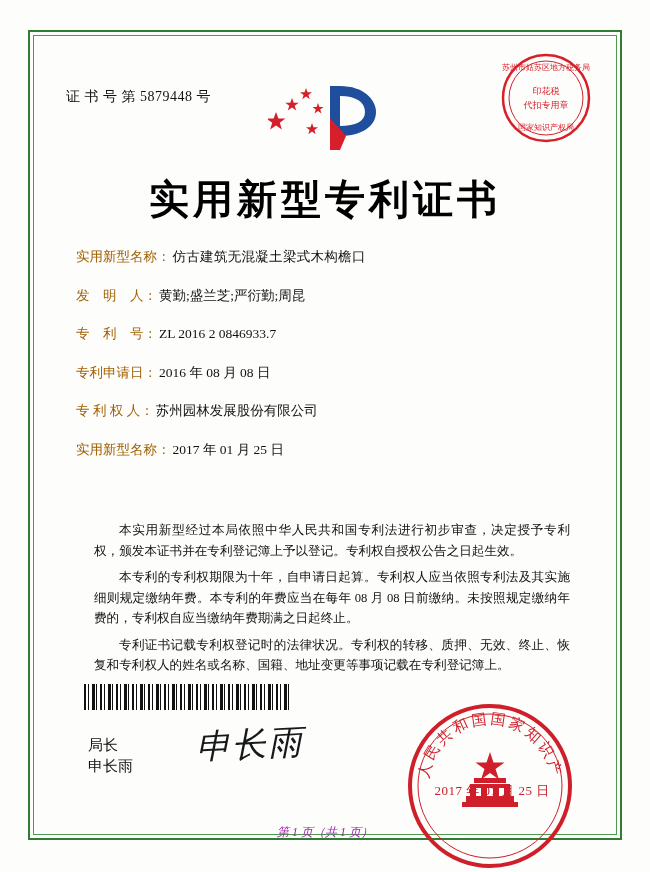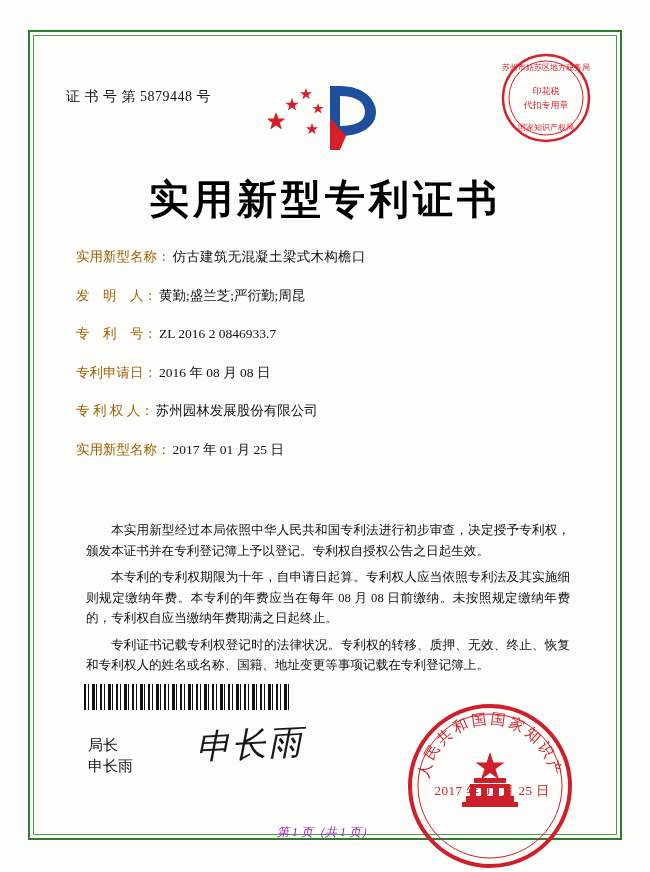--- a/index.html
+++ b/index.html
@@ -108,21 +108,21 @@
     position: absolute;
     left: 78px;
     top: 520px;
     width: 492px;
     font-size: 12.6px;
     line-height: 20.5px;
     text-align: justify;
     color: #111;
   }
   .body-text p {
-    margin: 0 0 6px 8px;
+    margin: 0 0 6px 16px;
     text-indent: 25px;
   }
 
   
   .barcode {
     position: absolute;
     left: 84px;
     top: 684px;
     width: 208px;
     height: 26px;

